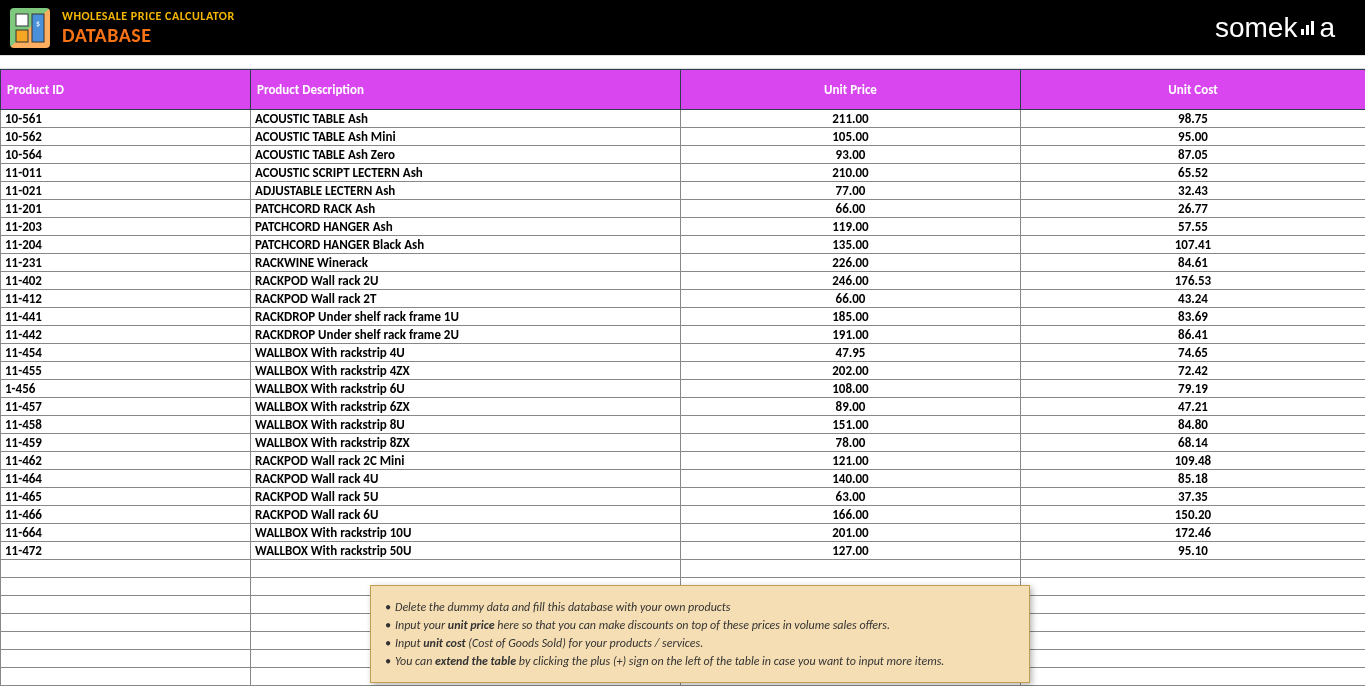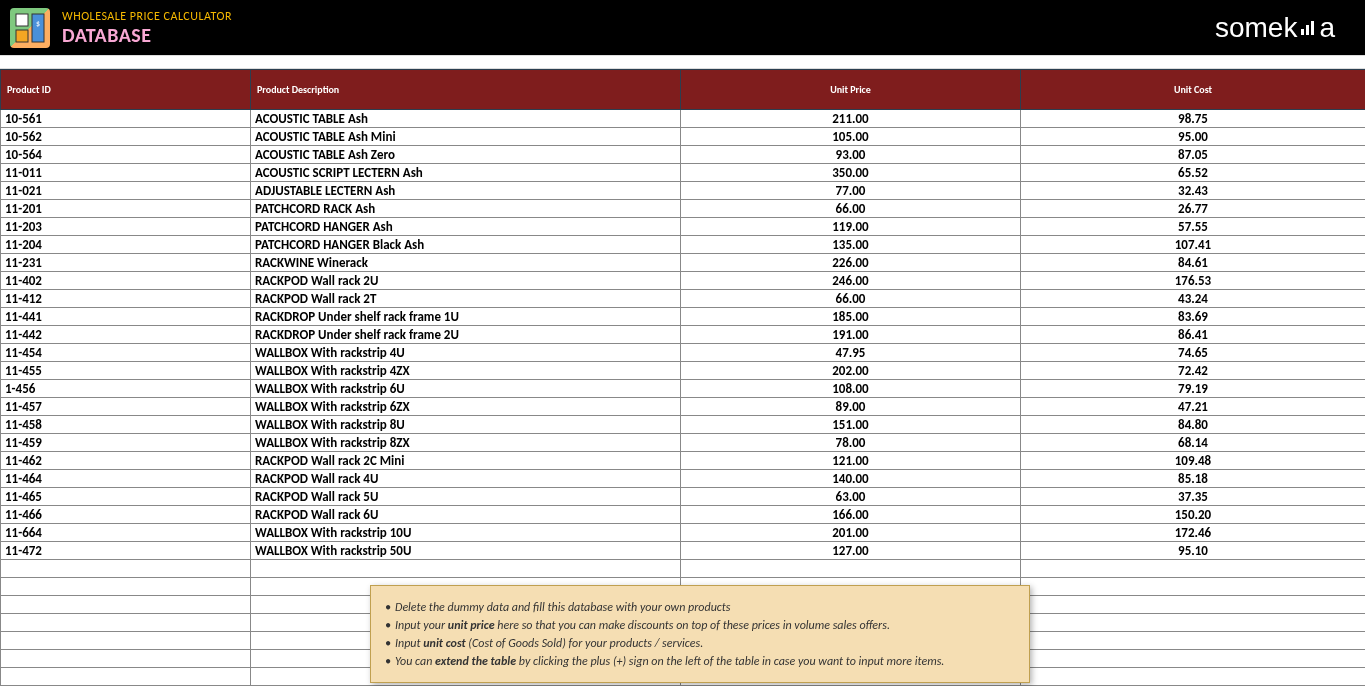--- a/index.html
+++ b/index.html
@@ -15,40 +15,40 @@
 }
 .header-icon {
   width: 40px; height: 40px;
   background: linear-gradient(135deg,#7fc97f 50%,#fdae61 50%);
   border-radius: 4px;
   margin-right: 12px;
   display:flex; align-items:center; justify-content:center;
 }
 .header-icon svg { width:32px; height:32px; }
 .header-titles { display:flex; flex-direction:column; }
-.header-title1 { color: #f5b800; font-weight: normal; font-size: 12px; letter-spacing: 0.5px; }
-.header-title2 { color: #f9a8d4; font-weight: bold; font-size: 20px; letter-spacing: 0.5px; }
+.header-title1 { color: #f5b800; font-weight: bold; font-size: 12px; letter-spacing: 0.5px; }
+.header-title2 { color: #f97316; font-weight: bold; font-size: 20px; letter-spacing: 0.5px; }
 .brand {
   position:absolute; right:30px; top:50%; transform:translateY(-50%);
   color:#fff; font-size:28px; font-weight:400; font-family: Arial, sans-serif;
   display:flex; align-items:center;justify-content:center;
 }
 .brand-icon { display:inline-flex; margin:0 2px; }
 
 .gap { height: 14px; background:#fff; border-bottom:1px solid #ddd; border-top:1px solid #ddd; }
 
 .table-wrap { width: 100%; }
 table { border-collapse: collapse; width: 100%; table-layout: fixed; }
 th {
-  background: #7f1d1d;
+  background: #d946ef;
   color:#fff;
   font-weight:bold;
   text-align:left;
   padding: 6px 6px;
-  font-size:10px;
+  font-size:13px;
   border:1px solid #2c3e50;
   height:40px;
 }
 th.center { text-align:center; }
 td {
   border: 1px solid #888;
   padding: 1px 4px;
   height: 18px;
   font-size: 13px;
   background:#fff;
@@ -142,21 +142,21 @@
         </tr>
         <tr>
           <td class="left">10-564</td>
           <td class="left">ACOUSTIC TABLE Ash Zero</td>
           <td class="center">93.00</td>
           <td class="center">87.05</td>
         </tr>
         <tr>
           <td class="left">11-011</td>
           <td class="left">ACOUSTIC SCRIPT LECTERN Ash</td>
-          <td class="center">350.00</td>
+          <td class="center">210.00</td>
           <td class="center">65.52</td>
         </tr>
         <tr>
           <td class="left">11-021</td>
           <td class="left">ADJUSTABLE LECTERN Ash</td>
           <td class="center">77.00</td>
           <td class="center">32.43</td>
         </tr>
         <tr>
           <td class="left">11-201</td>

